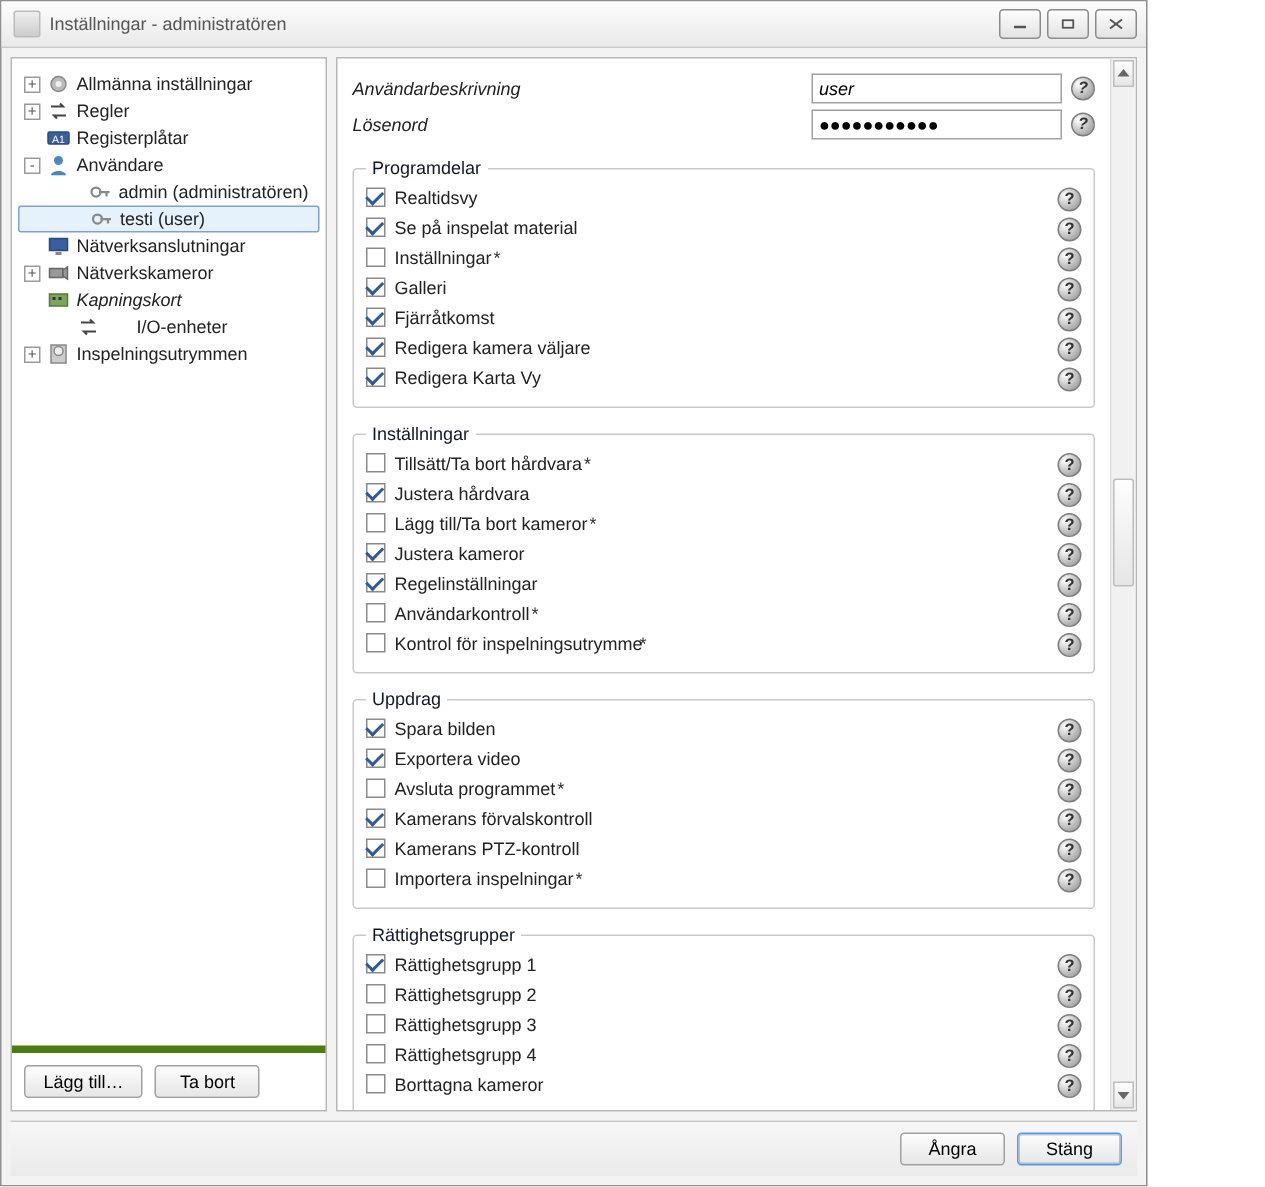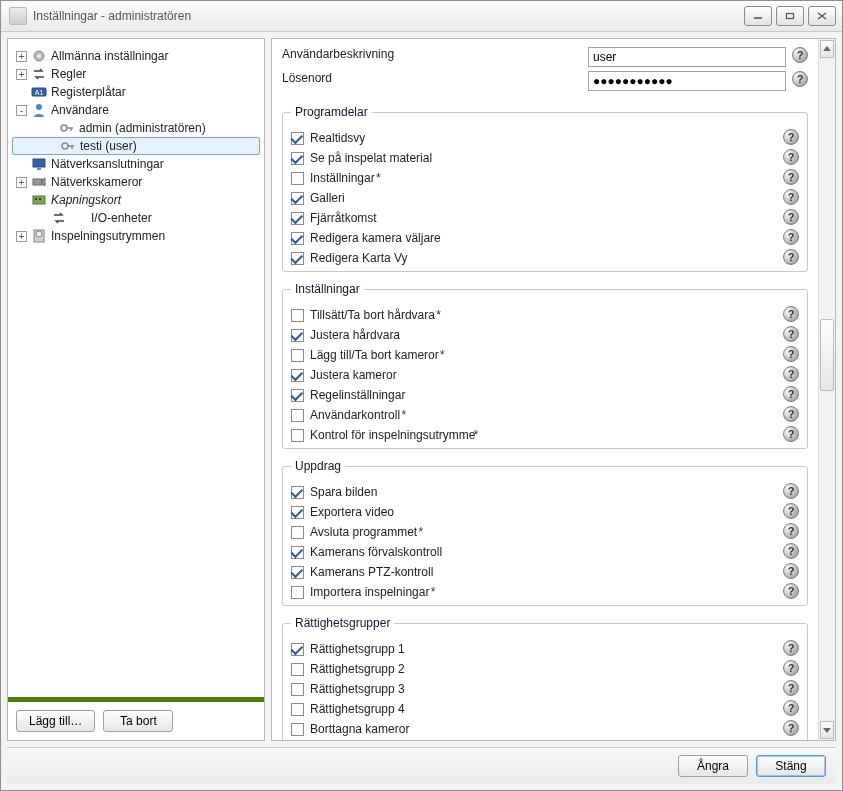--- a/index.html
+++ b/index.html
@@ -6,21 +6,21 @@
     margin: 0; padding: 0;
     width: 843px; height: 791px;
     font-family: "Segoe UI", Tahoma, sans-serif;
     font-size: 12px;
     color: #222;
     background: #fff;
     overflow: hidden;
   }
   .window {
     position: relative;
-    width: 843px; height: 791px;
+    width: 765px; height: 791px;
     box-sizing: border-box;
     border: 1px solid #8f8f8f;
     background: #f3f3f3;
     display: flex;
     flex-direction: column;
   }
   .titlebar {
     height: 30px;
     background: linear-gradient(#fdfdfd, #e9e9e9);
     border-bottom: 1px solid #c9c9c9;
@@ -158,22 +158,24 @@
   .vscroll .track { flex:1; position:relative; }
   .vscroll .thumb {
     position:absolute; left:1px; right:1px;
     top:260px; height:70px;
     border:1px solid #bdbdbd;
     border-radius:2px;
     background: linear-gradient(#fdfdfd,#e6e6e6);
   }
   .field-row {
     display: flex;
+    align-items: center;
     height: 24px;
     gap: 6px;
+    font-style: italic;
   }
   .field-row .lbl { width: 300px; }
   .field-row input[type="text"], .field-row input[type="password"] {
     flex: 1;
     height: 20px;
     border: 1px solid #a0a0a0;
     padding: 0 4px;
     font: inherit;
     box-sizing: border-box;
   }
@@ -193,21 +195,21 @@
     border-radius: 3px;
     margin: 10px 0 0 0;
     padding: 6px 8px 6px 8px;
   }
   fieldset.group > legend {
     padding: 0 4px;
     color: #0f172a;
   }
   .perm-row {
     display: flex;
-    align-items: flex-end;
+    align-items: flex-start;
     height: 20px;
     gap: 6px;
   }
   .perm-row .cb {
     width: 13px; height: 13px;
     border: 1px solid #8a8a8a;
     background: #fff;
     display:flex;align-items:center;justify-content:center;
     box-sizing:border-box;
   }

